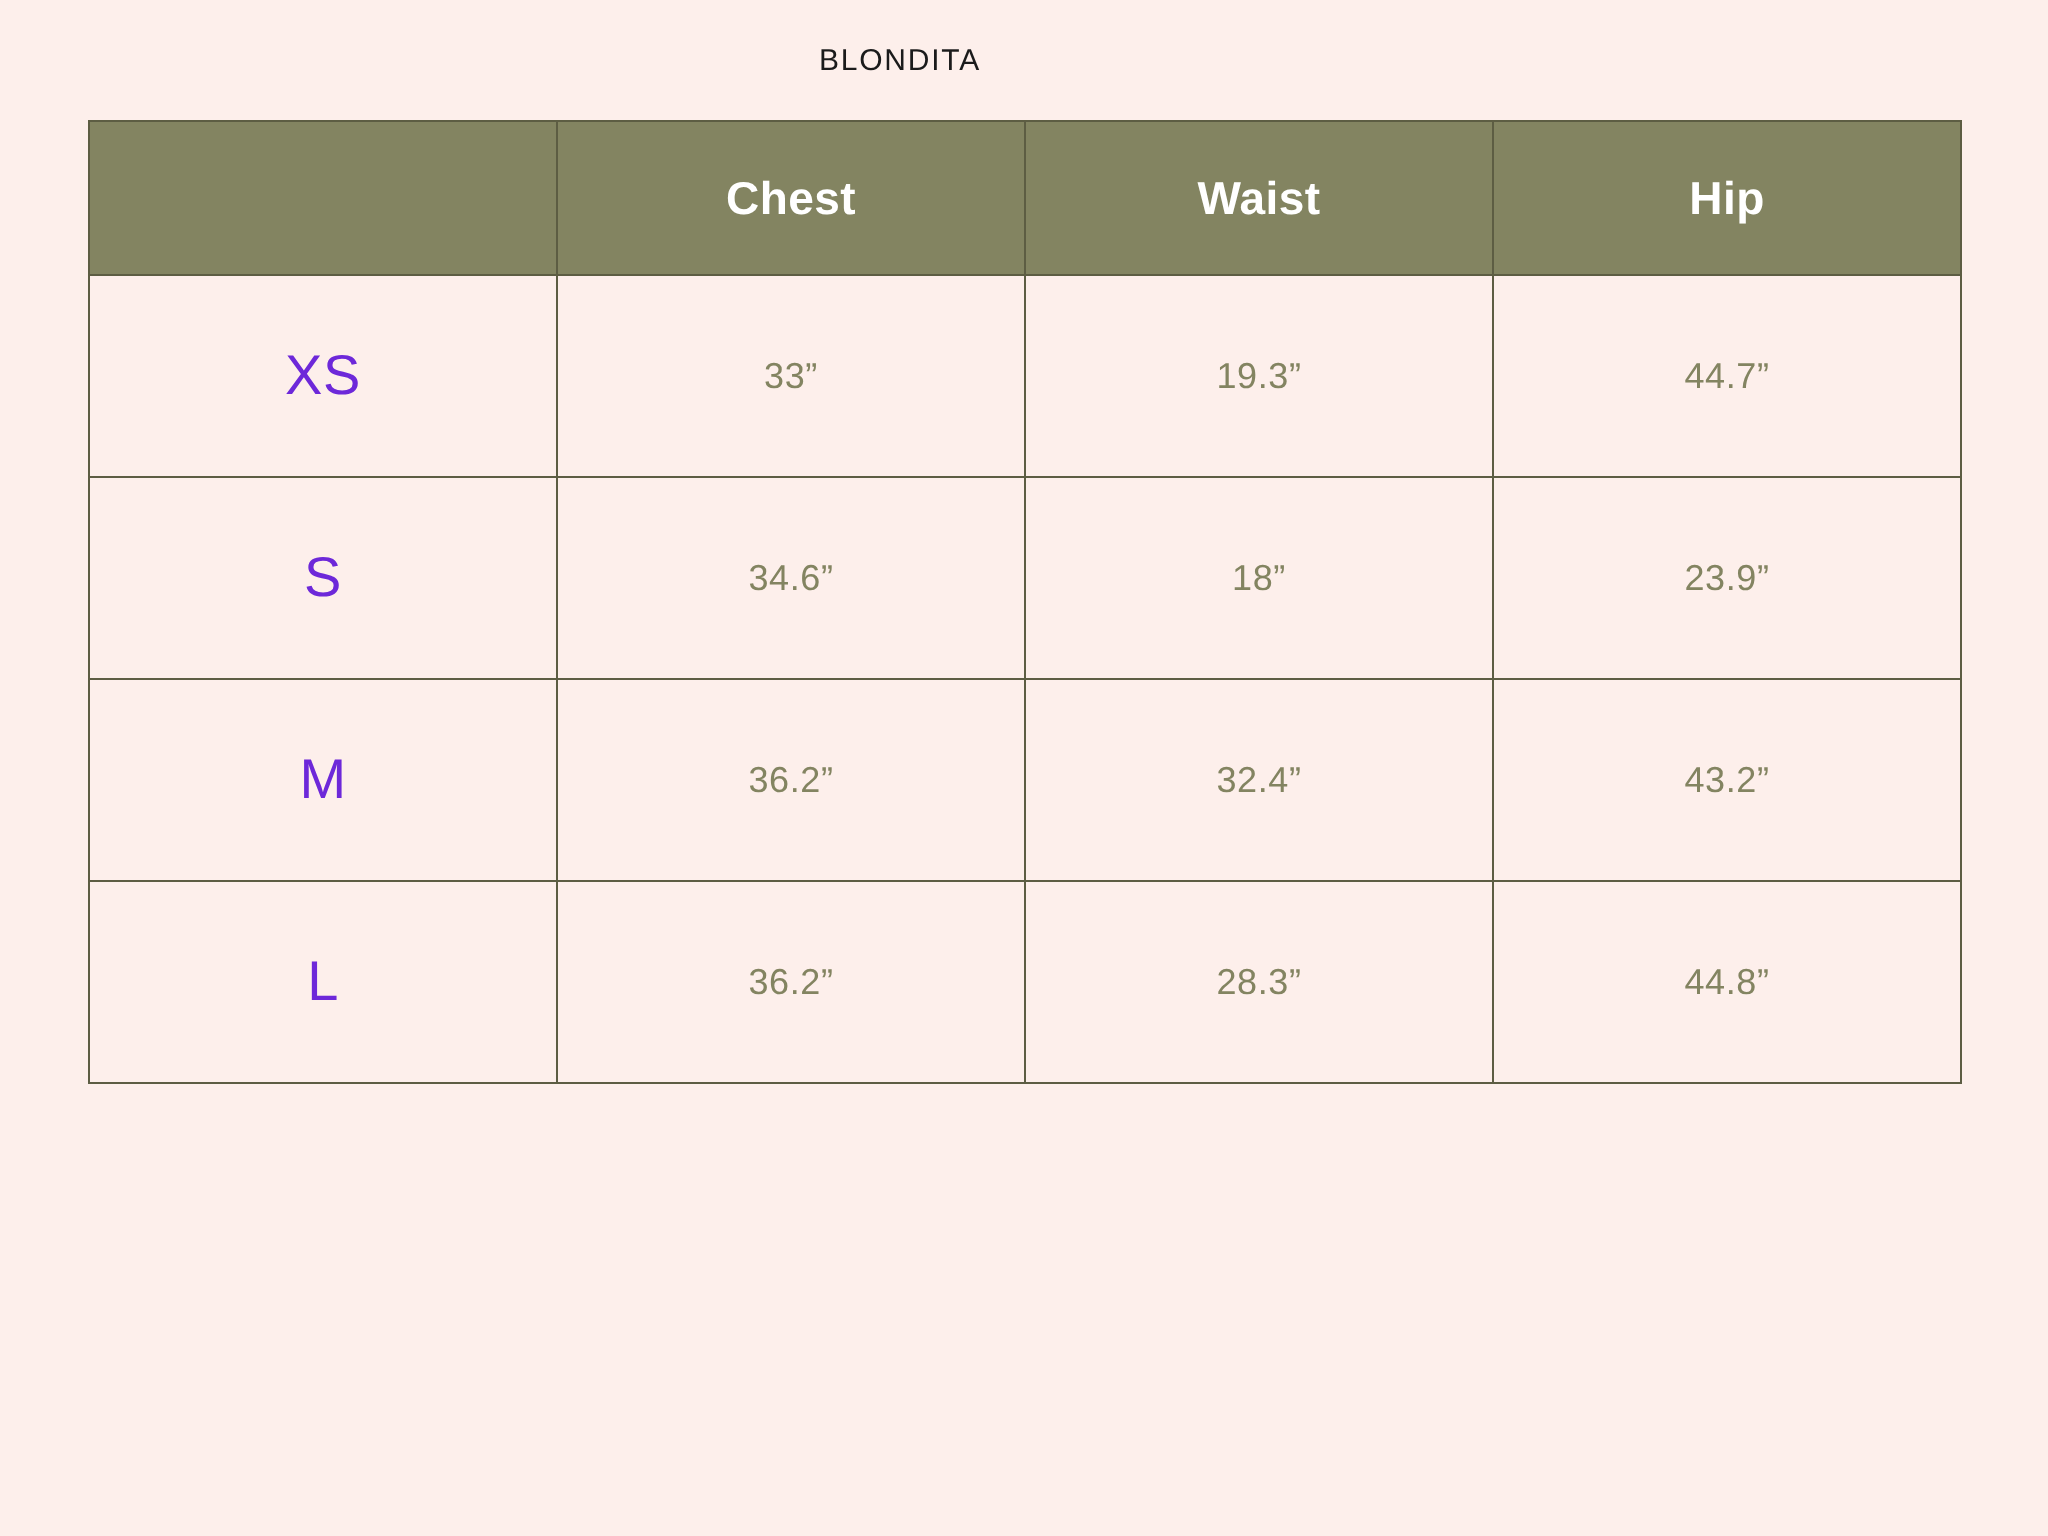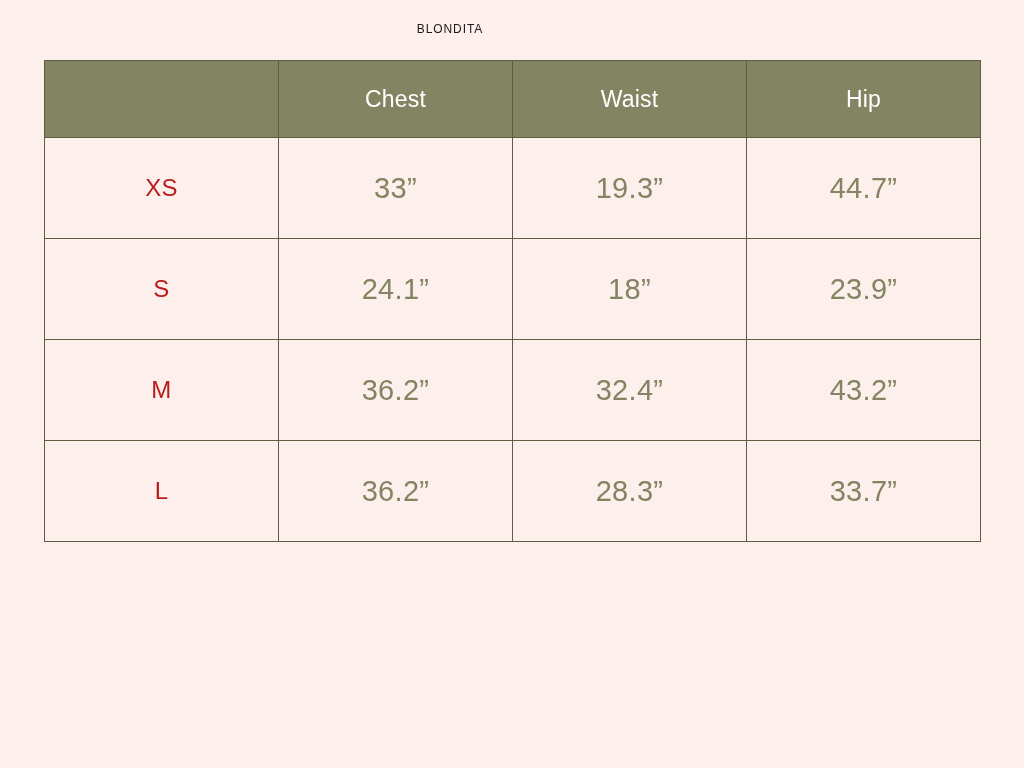--- a/index.html
+++ b/index.html
@@ -18,21 +18,21 @@
     width: 1024px;
     height: 768px;
     box-sizing: border-box;
   }
   .brand-title {
     position: absolute;
     top: 22px;
     left: 0;
     width: 900px;
     text-align: center;
-    font-size: 12px;
+    font-size: 15px;
     letter-spacing: 0.9px;
     color: #1b1b1b;
     font-family: "Liberation Sans", sans-serif;
   }
   .table-wrap {
     position: absolute;
     left: 44px;
     top: 60px;
     width: 936px;
   }
@@ -45,40 +45,40 @@
   table.size-table td {
     border: 1px solid #5d5d43;
     padding: 0;
     margin: 0;
   }
   table.size-table thead th {
     background: #838461;
     color: #ffffff;
     height: 76px;
     font-size: 23px;
-    font-weight: normal;
+    font-weight: bold;
     text-align: center;
     vertical-align: middle;
     letter-spacing: 0.2px;
   }
   table.size-table thead th.corner {
     background: #838461;
   }
   table.size-table tbody td {
     background: #fdefeb;
     height: 100px;
     text-align: center;
     vertical-align: middle;
-    font-size: 29px;
+    font-size: 18px;
     color: #838461;
     letter-spacing: 0.3px;
   }
   table.size-table tbody td.size-label {
-    font-size: 24px;
-    color: #b91c1c;
+    font-size: 28px;
+    color: #6d28d9;
   }
   col.c1 { width: 234px; }
   col.c2 { width: 234px; }
   col.c3 { width: 234px; }
   col.c4 { width: 234px; }
 </style>
 </head>
 <body>
 
 <div class="page">
@@ -103,33 +103,33 @@
       </thead>
       <tbody>
         <tr>
           <td class="size-label">XS</td>
           <td>33”</td>
           <td>19.3”</td>
           <td>44.7”</td>
         </tr>
         <tr>
           <td class="size-label">S</td>
-          <td>24.1”</td>
+          <td>34.6”</td>
           <td>18”</td>
           <td>23.9”</td>
         </tr>
         <tr>
           <td class="size-label">M</td>
           <td>36.2”</td>
           <td>32.4”</td>
           <td>43.2”</td>
         </tr>
         <tr>
           <td class="size-label">L</td>
           <td>36.2”</td>
           <td>28.3”</td>
-          <td>33.7”</td>
+          <td>44.8”</td>
         </tr>
       </tbody>
     </table>
   </div>
 
 </div>
 
 </body></html>

